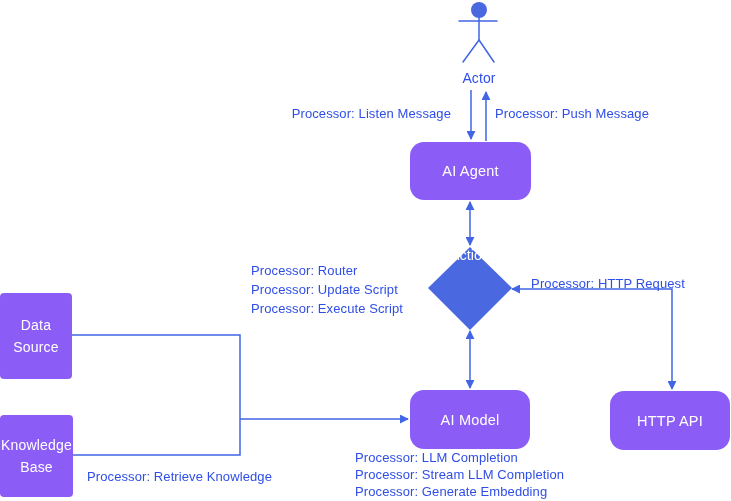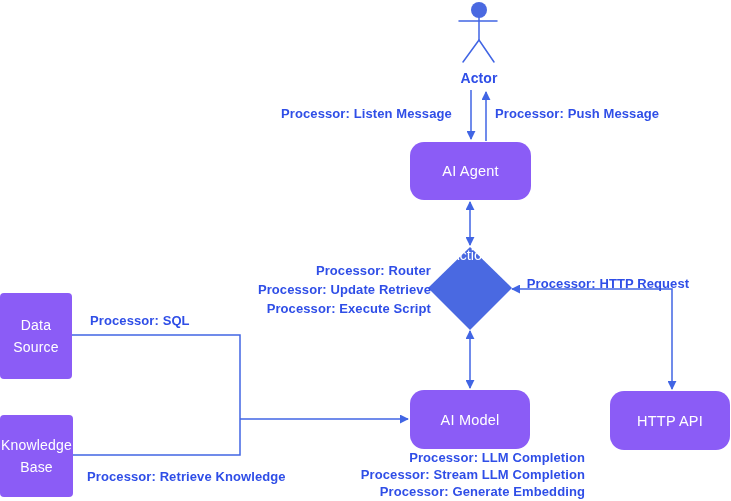--- a/index.html
+++ b/index.html
@@ -13,24 +13,24 @@
     display:flex;align-items:center;justify-content:center;
     border-radius:14px;font-size:14.5px;font-weight:500;letter-spacing:.2px;
   }
   .node.pill{border-radius:4px;flex-direction:column;font-size:14px;line-height:22px;font-weight:400;}
   .diamond-label{
     position:absolute;left:428px;top:247px;width:84px;height:82px;
     display:flex;justify-content:center;
     color:#ffffff;font-size:14.5px;font-weight:500;pointer-events:none;
   }
   .lbl{
-    position:absolute;color:#2f4ee7;font-size:13px;font-weight:700;
+    position:absolute;color:#2f4ee7;font-size:13px;font-weight:400;
     white-space:nowrap;letter-spacing:.1px;
   }
-  .lbl.multi{white-space:normal;text-align:right;}
+  .lbl.multi{white-space:normal;text-align:left;}
   svg .stroke{stroke:#4165e4;stroke-width:1.5;fill:none;}
 </style>
 </head>
 <body>
 
 <div class="diagram">
 
   <svg class="layer" width="731" height="501" viewBox="0 0 731 501">
     <defs>
       <marker id="arr" viewBox="0 0 10 10" refX="9" refY="5" markerWidth="9" markerHeight="9" markerUnits="userSpaceOnUse" orient="auto">
@@ -91,27 +91,26 @@
   </div>
 
   <div class="lbl" style="left:437px;top:70px;width:84px;text-align:center;font-size:14px;">Actor</div>
 
   <div class="lbl" style="left:281px;top:106px;width:170px;text-align:right;">Processor: Listen Message</div>
 
   <div class="lbl" style="left:495px;top:106px;">Processor: Push Message</div>
 
   <div class="lbl multi" style="left:251px;top:261px;width:180px;line-height:19px;">
     <div>Processor: Router</div>
-    <div>Processor: Update Retrieve</div>
+    <div>Processor: Update Script</div>
     <div>Processor: Execute Script</div>
   </div>
 
   <div class="lbl" style="left:524px;top:276px;width:168px;text-align:center;">Processor: HTTP Request</div>
 
-  <div class="lbl" style="left:90px;top:313px;">Processor: SQL</div>
 
   <div class="lbl" style="left:87px;top:469px;">Processor: Retrieve Knowledge</div>
 
   <div class="lbl multi" style="left:355px;top:449px;width:230px;line-height:17px;">
     <div>Processor: LLM Completion</div>
     <div>Processor: Stream LLM Completion</div>
     <div>Processor: Generate Embedding</div>
   </div>
 
 </div>

